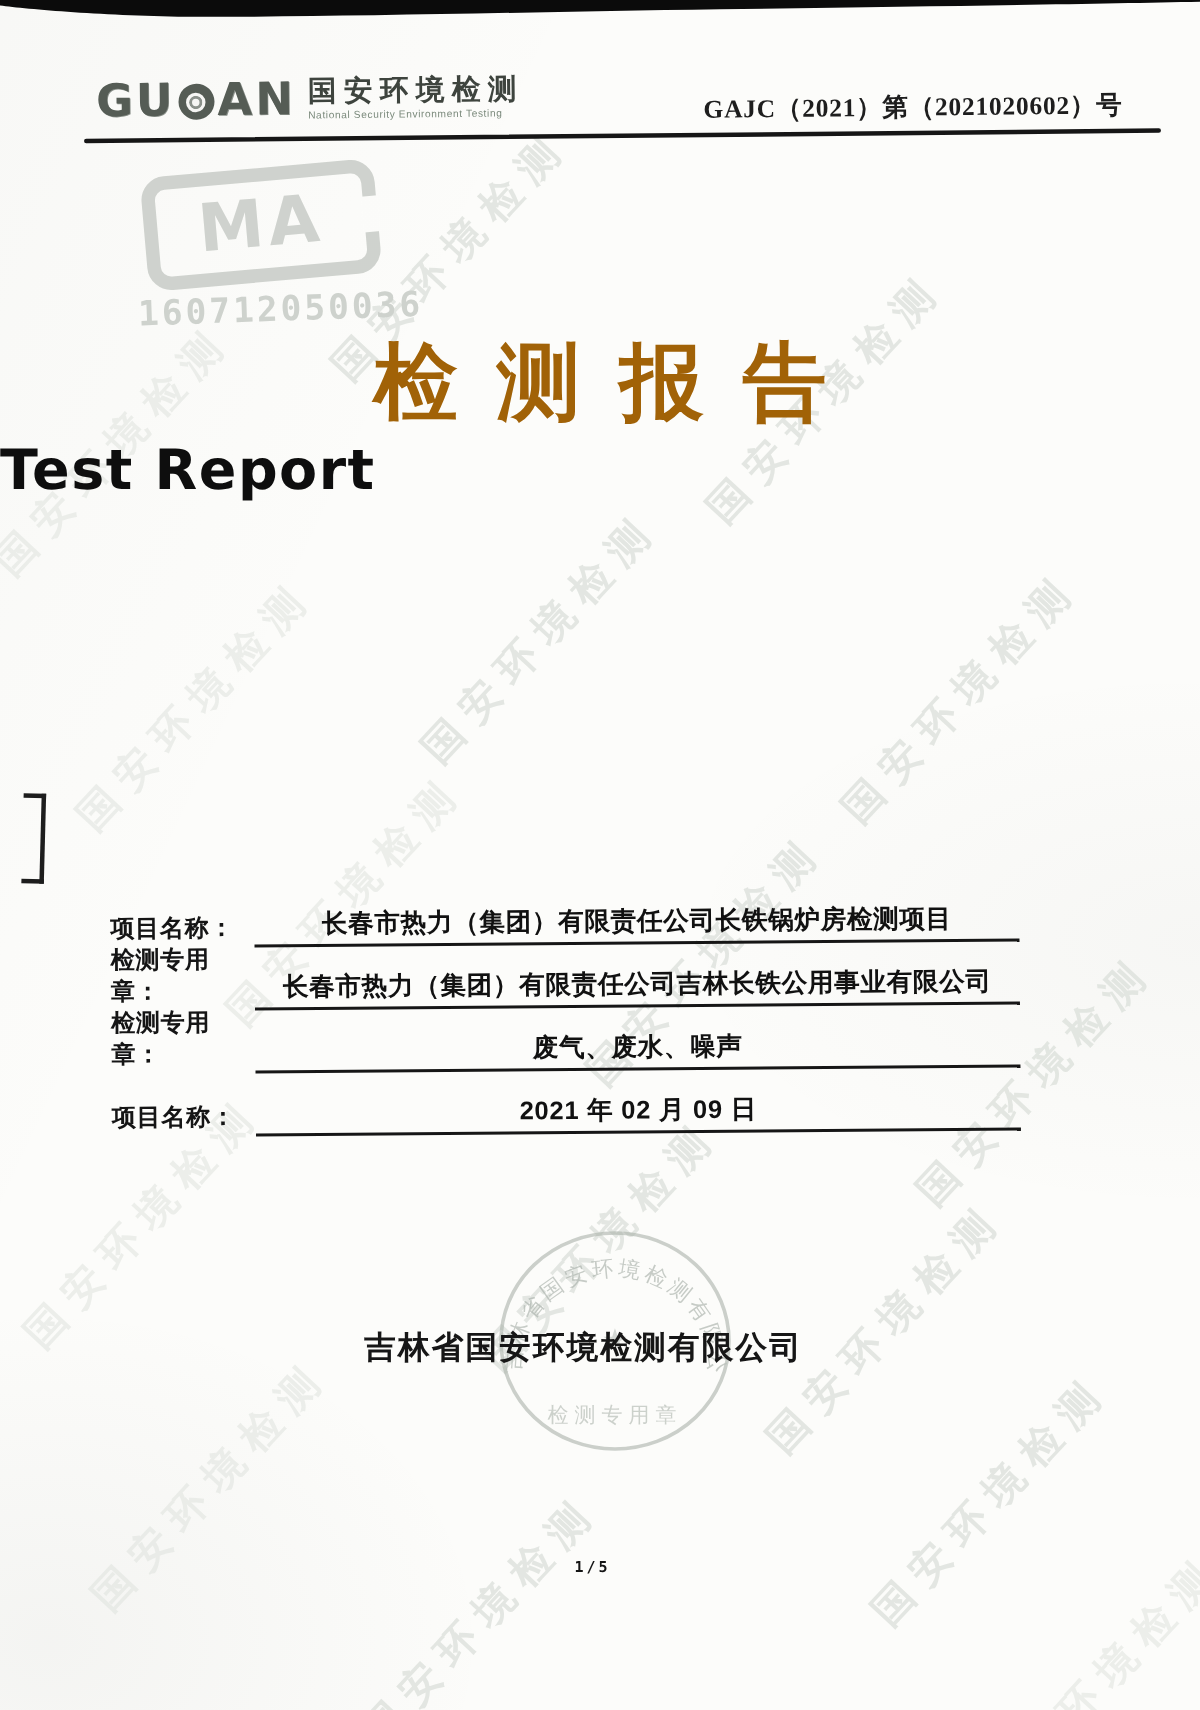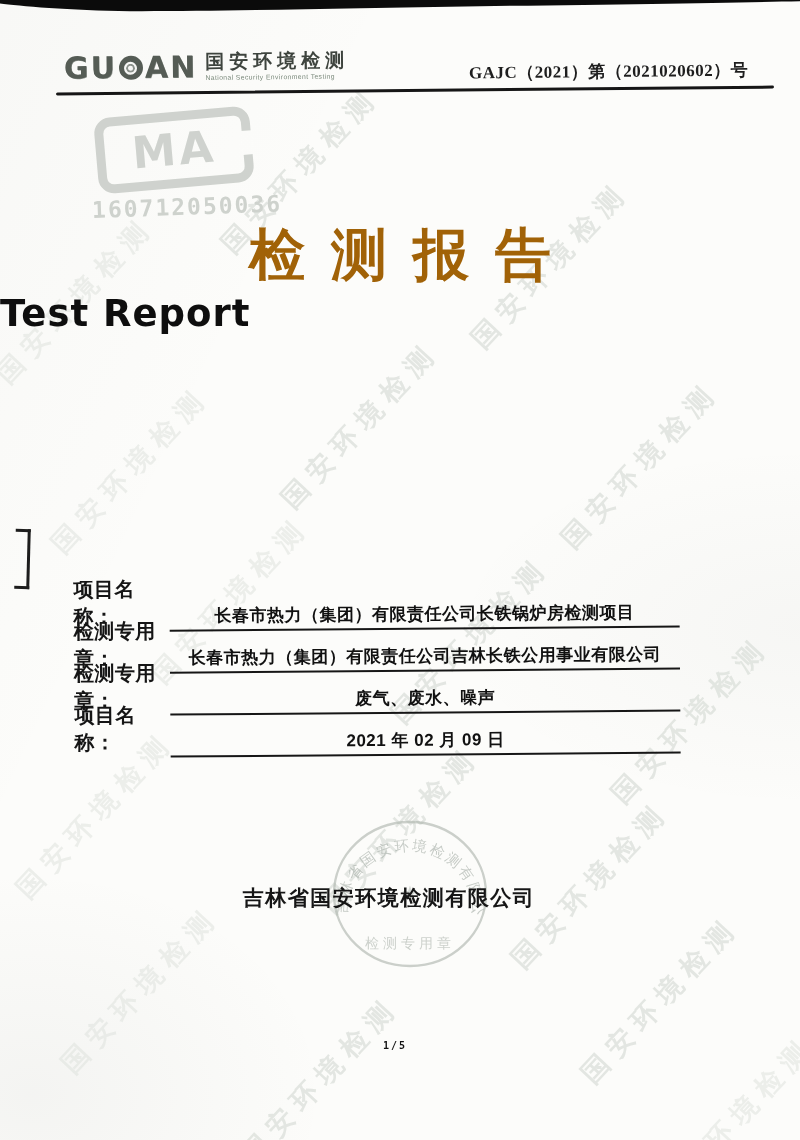--- a/index.html
+++ b/index.html
@@ -56,21 +56,21 @@
   
   .title-cn{position:absolute;left:0;right:0;top:218px;text-align:center;z-index:3;
     font-size:56px;font-weight:900;letter-spacing:26px;text-indent:26px;color:#a16207;
     font-family:"DejaVu Sans","Liberation Sans",sans-serif;}
   .title-en{position:absolute;left:0;right:0;top:292px;z-index:3;
     font-size:37px;font-weight:900;letter-spacing:1px;color:#0e0e0e;
     font-family:"DejaVu Sans",sans-serif;}
   
   .fields{position:absolute;left:74px;top:588px;width:606px;z-index:3;transform:rotate(-0.45deg);}
   .field-row{display:flex;align-items:flex-end;height:42px;}
-  .field-label{flex:0 0 96px;font-size:20px;font-weight:600;letter-spacing:.5px;padding-bottom:2px;color:#151515;}
+  .field-label{flex:0 0 96px;font-size:16px;font-weight:600;letter-spacing:.5px;padding-bottom:2px;color:#151515;}
   .field-line{flex:1;border-bottom:2px solid #161616;text-align:center;
     font-size:17px;font-weight:700;letter-spacing:.5px;padding-bottom:2px;color:#111;white-space:nowrap;}
   
   .seal{position:absolute;left:330px;top:816px;z-index:2;opacity:.8;}
   .company{position:absolute;left:0;right:22px;top:884px;text-align:center;z-index:3;
     font-size:21px;font-weight:700;letter-spacing:1.5px;color:#161616;}
   
   .page-no{position:absolute;left:0;right:10px;top:1040px;text-align:center;z-index:3;
     font-size:10px;font-weight:700;letter-spacing:2px;color:#141414;
     font-family:"DejaVu Sans Mono","Liberation Mono",monospace;}

